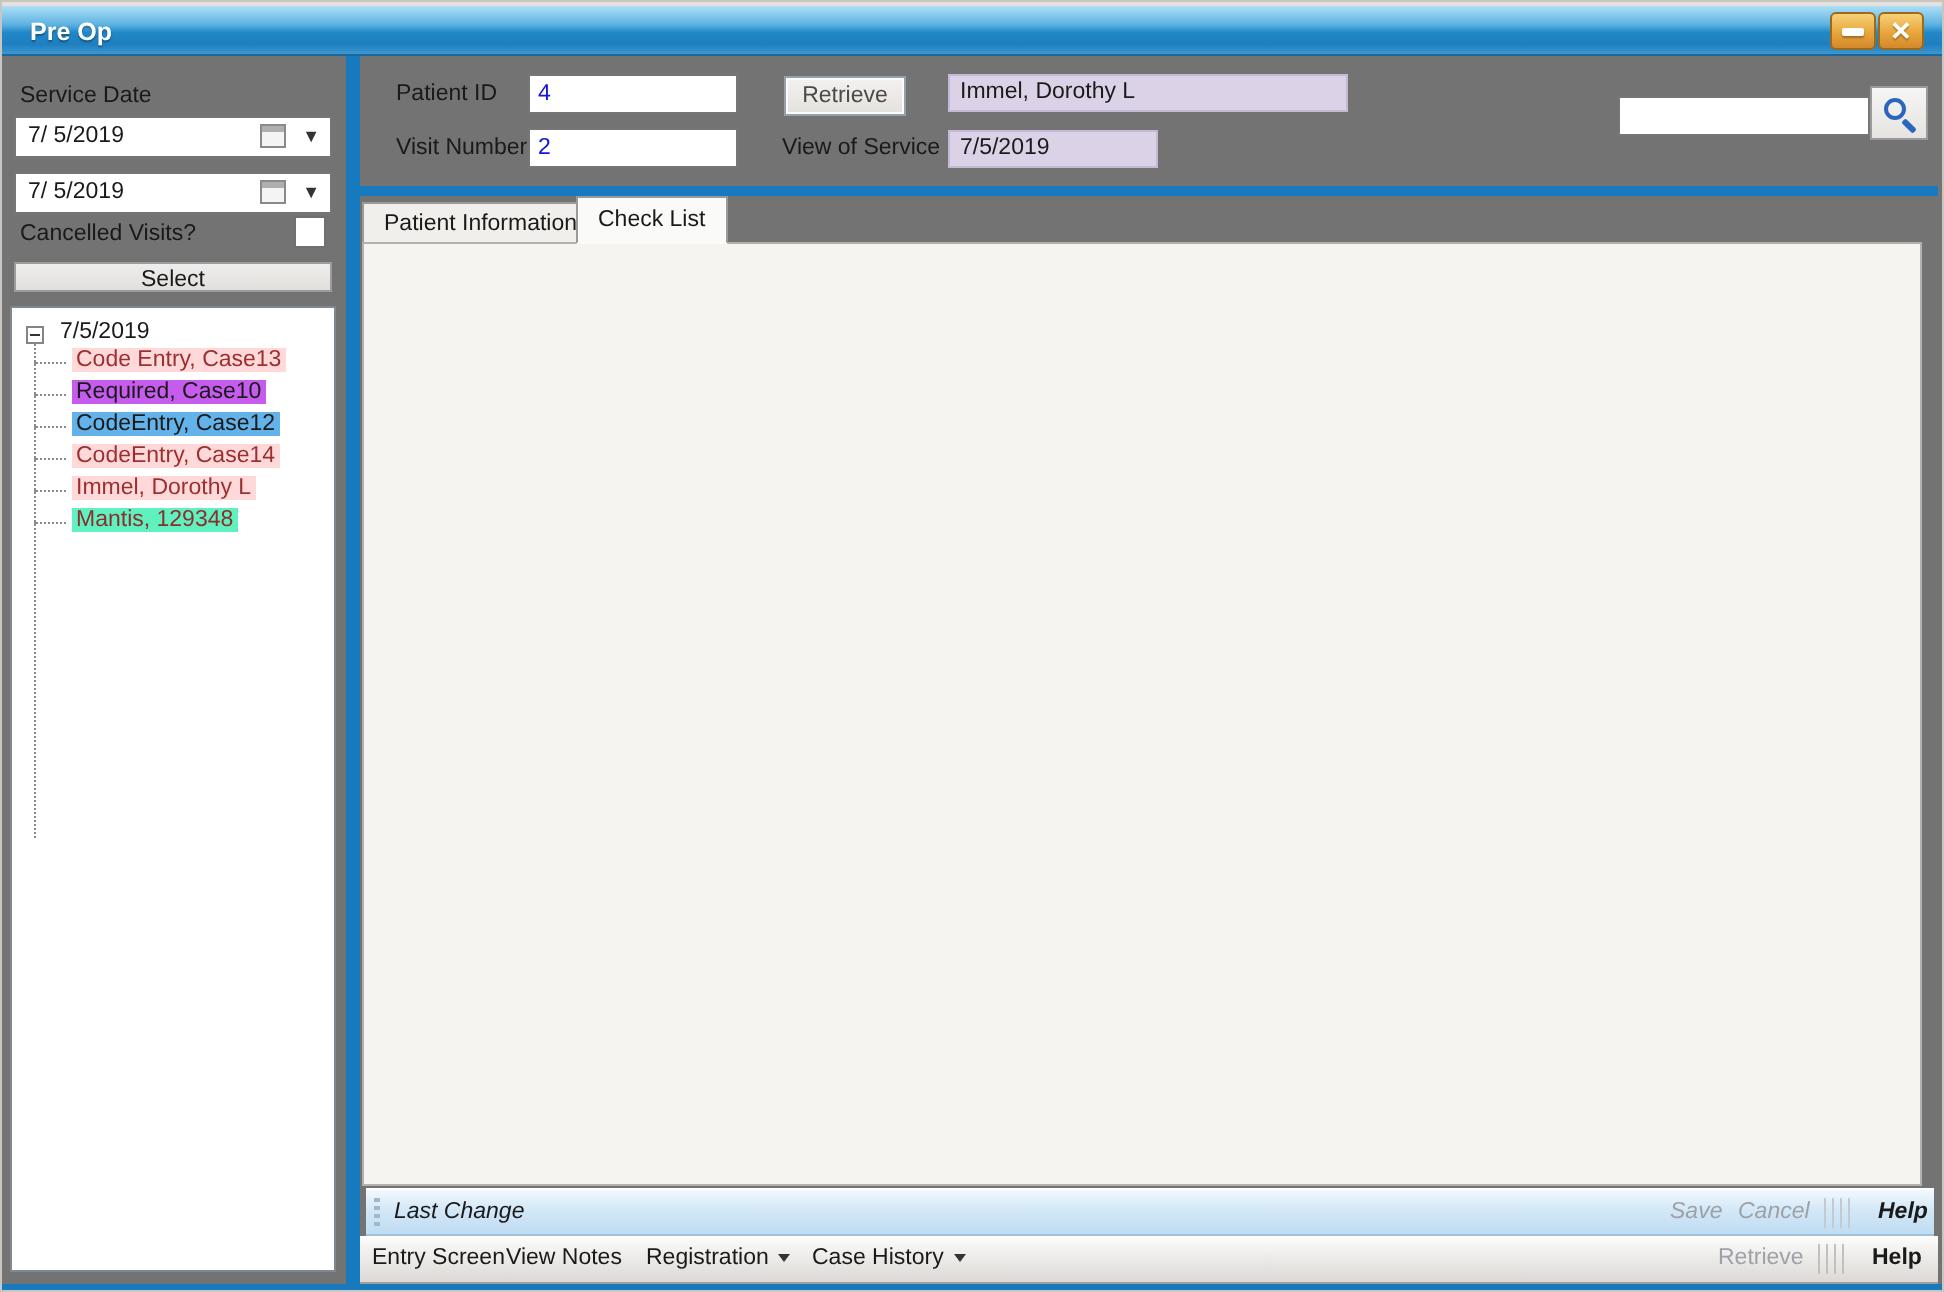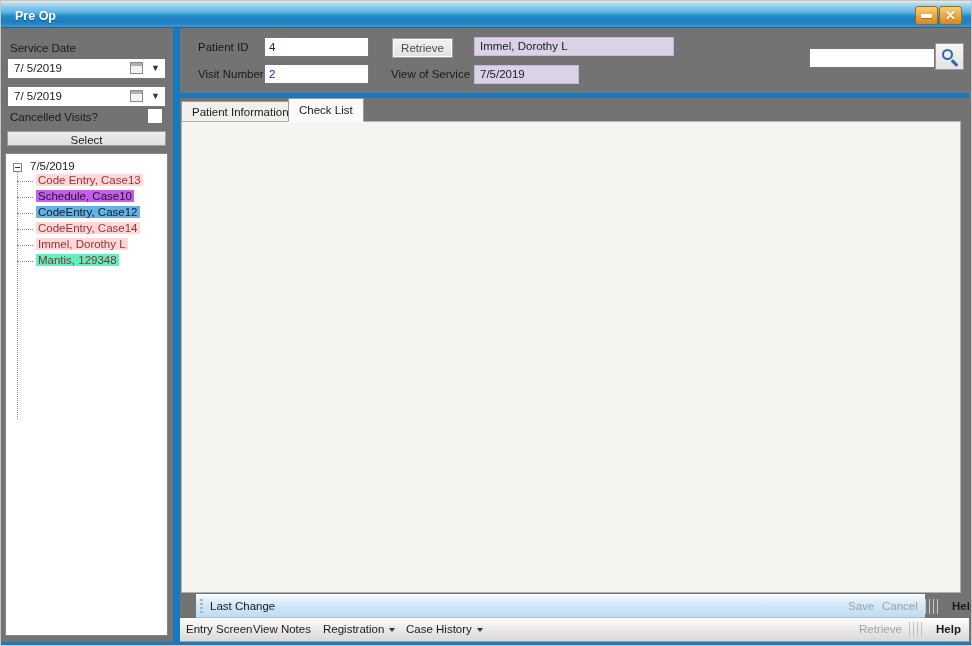--- a/index.html
+++ b/index.html
@@ -94,22 +94,22 @@
   .grow .gc { border-right:1px solid #CFC3D8; padding:3px 0 0 6px; white-space:nowrap; overflow:hidden; }
   .gc.sel { background:#E2DCE8; padding:0; text-align:center; }
   .grow .gc.sel { font-size:9px; line-height:20px; color:#111; }
   .gc.num { text-align:right; padding-right:5px; padding-left:0; }
   .hscroll { position:absolute; left:0; bottom:0; width:100%; height:16px; background:#F1F1F1; border-top:1px solid #DEDEDE; }
   .sarrow { position:absolute; top:0; width:16px; height:15px; text-align:center; line-height:14px; font-size:12px; color:#222; }
   .sarrow.l { left:0; } .sarrow.r { right:0; }
   .sthumb { position:absolute; top:1px; height:13px; background:#CDCDCD; }
 
   
-  .statusbar { position:absolute; left:195px; top:593px; width:729px; height:24px;
-     background:linear-gradient(180deg,#F2F9FE,#D3E8F7 45%,#BFDCF2); border-top:1px solid #FFFFFF; border-bottom:1px solid #9FC0DA; }
+  .statusbar { position:absolute; left:182px; top:593px; width:784px; height:24px;
+     background:linear-gradient(180deg,#F2F9FE,#D3E8F7 45%,#BFDCF2); border-top:1px solid #FFFFFF; border-bottom:1px solid #9FC0DA;font-style:italic; }
   .grip { position:absolute; left:4px; top:4px; width:3px; height:15px;
      background:repeating-linear-gradient(180deg,#9FB8CC 0 2px, transparent 2px 4px); }
   .toolbar { position:absolute; left:179px; top:617px; width:789px; height:24px;
      background:linear-gradient(180deg,#FDFDFC,#EDECEA 45%,#DBD9D6); border-bottom:1px solid #A3A09C; }
   .bar-item { position:absolute; top:5px; cursor:pointer; white-space:nowrap; }
   .bar-item.disabled { color:#9EA2A8; cursor:default; }
   .bar-item.strong { font-weight:bold; }
   .seps { position:absolute; top:4px; width:14px; height:15px;
      background:repeating-linear-gradient(90deg,#C3CAD2 0 1px, transparent 1px 4px); }
   .toolbar .seps { background:repeating-linear-gradient(90deg,#C2C0BD 0 1px, transparent 1px 4px); }
@@ -147,21 +147,21 @@
   <span class="sb-label abs" style="left:9px;top:110px">Cancelled Visits?</span>
   <span class="cb" style="left:146px;top:107px;width:16px;height:16px"></span>
 
   <div class="btn-select">Select</div>
 
   <div class="treebox">
     <span class="expander"></span>
     <span class="tr-root">7/5/2019</span>
     <span class="treeline"></span>
     <div class="tr-item" style="top:20px"><span class="hl" style="background: rgb(255, 217, 217); color: rgb(156, 48, 48);">Code Entry, Case13</span></div>
-    <div class="tr-item" style="top:36px"><span class="hl" style="background: rgb(197, 92, 238); color: rgb(26, 26, 26);">Schedule, Case10</span></div>
+    <div class="tr-item" style="top:36px"><span class="hl" style="background: rgb(197, 92, 238); color: rgb(26, 26, 26);">Required, Case10</span></div>
     <div class="tr-item" style="top:52px"><span class="hl" style="background: rgb(99, 179, 234); color: rgb(26, 26, 26);">CodeEntry, Case12</span></div>
     <div class="tr-item" style="top:68px"><span class="hl" style="background: rgb(255, 217, 217); color: rgb(156, 48, 48);">CodeEntry, Case14</span></div>
     <div class="tr-item" style="top:84px"><span class="hl" style="background: rgb(255, 217, 217); color: rgb(156, 48, 48);">Immel, Dorothy L</span></div>
     <div class="tr-item" style="top:100px"><span class="hl" style="background: rgb(95, 242, 192); color: rgb(139, 46, 46);">Mantis, 129348</span></div>
   </div>
 
   <div class="bluebar-v"></div>
   <div class="bluebar-h"></div>
 
   <span class="abs" style="left:197px;top:40px">Patient ID</span>

